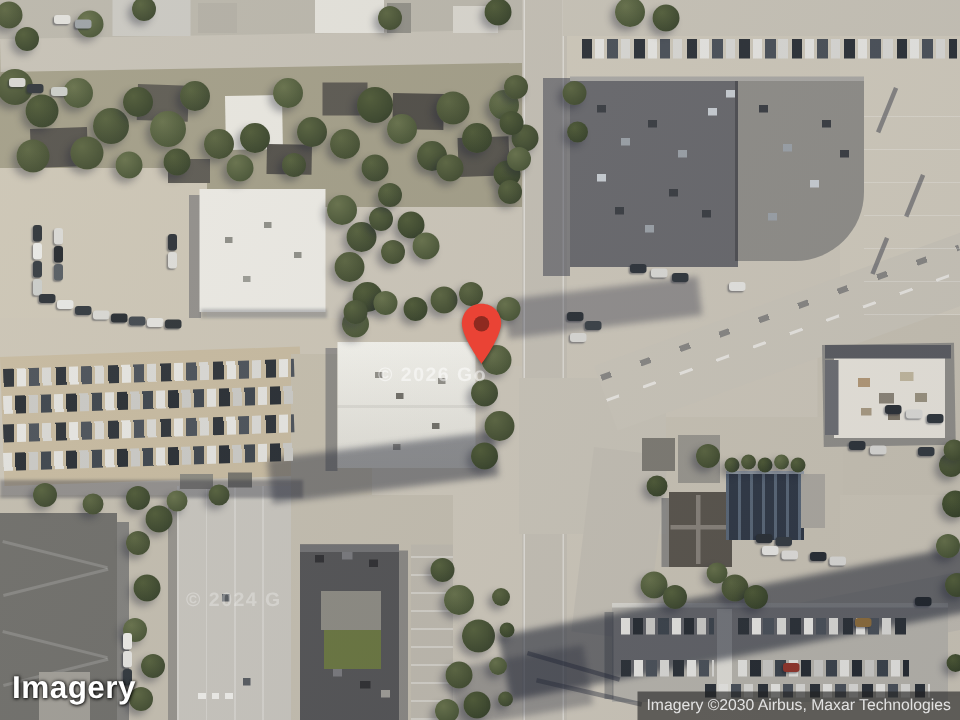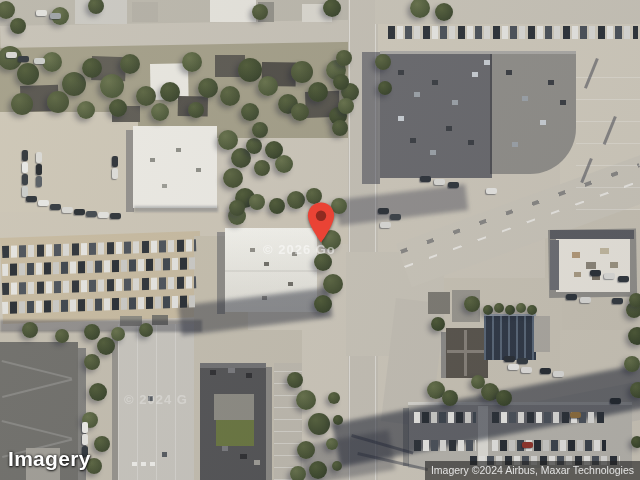--- a/index.html
+++ b/index.html
@@ -316,23 +316,23 @@
       <div style="left: 553px; top: 371px; width: 11px; height: 6px; background: rgb(216, 215, 211); border-radius: 2px; box-shadow: rgba(20, 25, 40, 0.4) -1px 1px 1px;"></div>
       <div style="left: 508px; top: 364px; width: 11px; height: 6px; background: rgb(230, 229, 225); border-radius: 2px; box-shadow: rgba(20, 25, 40, 0.4) -1px 1px 1px;"></div>
       <div style="left: 521px; top: 367px; width: 11px; height: 6px; background: rgb(222, 220, 216); border-radius: 2px; box-shadow: rgba(20, 25, 40, 0.4) -1px 1px 1px;"></div>
       <div style="left: 82px; top: 422px; width: 6px; height: 11px; background: rgb(233, 232, 228); border-radius: 2px; box-shadow: rgba(20, 25, 40, 0.4) -1px 1px 1px;"></div>
       <div style="left: 82px; top: 434px; width: 6px; height: 11px; background: rgb(227, 226, 222); border-radius: 2px; box-shadow: rgba(20, 25, 40, 0.4) -1px 1px 1px;"></div>
       <div style="left: 82px; top: 446px; width: 6px; height: 11px; background: rgb(47, 53, 59); border-radius: 2px; box-shadow: rgba(20, 25, 40, 0.4) -1px 1px 1px;"></div>
       <div style="left: 522px; top: 442px; width: 11px; height: 6px; background: rgb(143, 53, 43); border-radius: 2px; box-shadow: rgba(20, 25, 40, 0.4) -1px 1px 1px;"></div>
       <div style="left: 570px; top: 412px; width: 11px; height: 6px; background: rgb(138, 107, 60); border-radius: 2px; box-shadow: rgba(20, 25, 40, 0.4) -1px 1px 1px;"></div>
     </div>
   <div id="tint"></div>
-  <div class="wm" id="wm-center" style="left:263px;top:242px">© 2026 Go</div>
+  <div class="wm" id="wm-center" style="left:252px;top:242px">© 2026 Go</div>
   <div class="wm" id="wm-left" style="left:124px;top:392px">© 2024 G</div>
 
   <svg id="pin" viewBox="0 0 28 41">
     <path d="M14 0.5 C6.5 0.5 0.9 6.3 0.9 13.5 C0.9 23 14 40.5 14 40.5 C14 40.5 27.1 23 27.1 13.5 C27.1 6.3 21.5 0.5 14 0.5 Z" fill="#EA4335"></path>
     <circle cx="14" cy="13.8" r="5.2" fill="#8E2A20"></circle>
   </svg>
 
   <div id="logo">Imagery</div>
-  <div id="attrib">Imagery ©2024 Airbus, Maxar Technologies</div>
+  <div id="attrib">Imagery ©2030 Airbus, Maxar Technologies</div>
 </div>
 
 </body></html>

